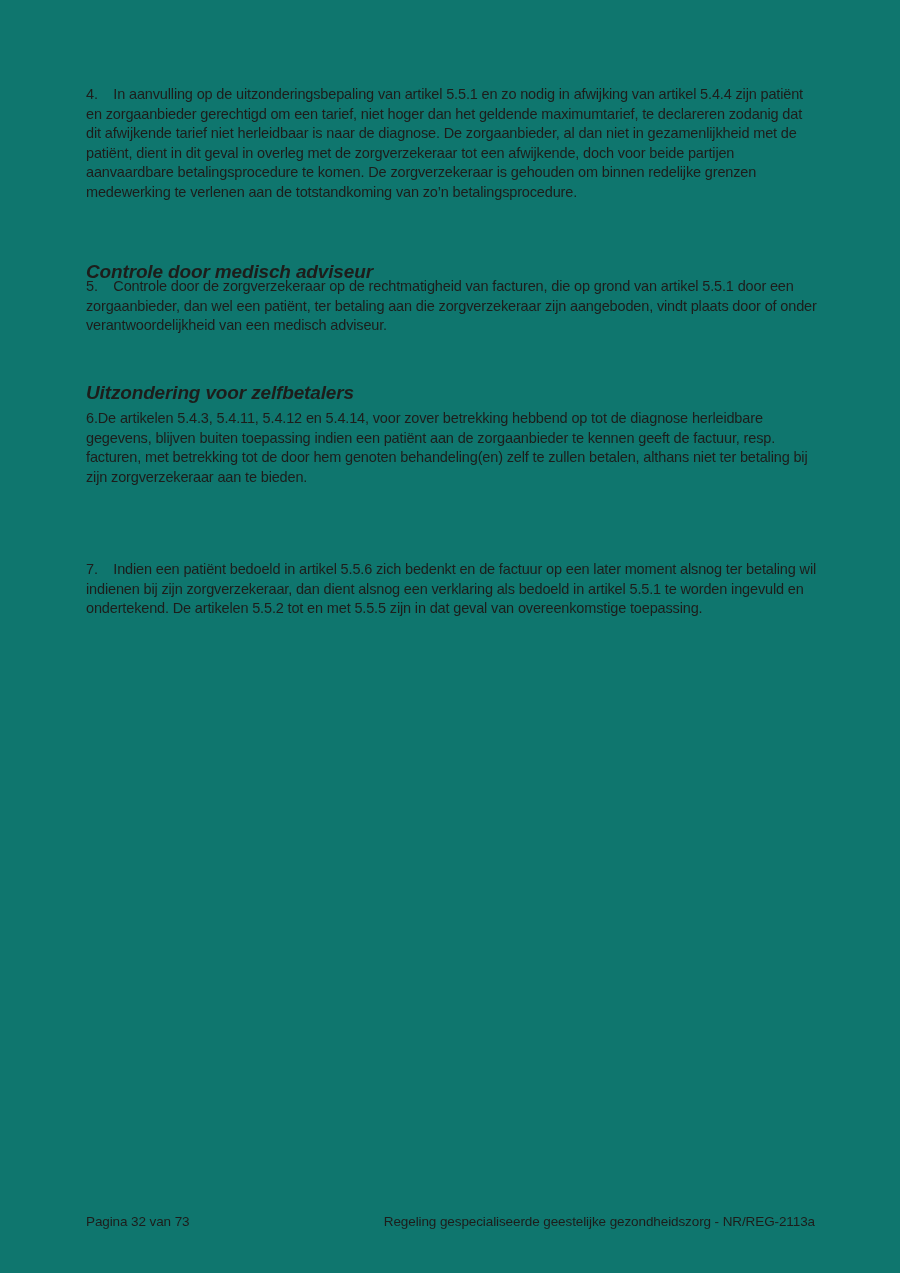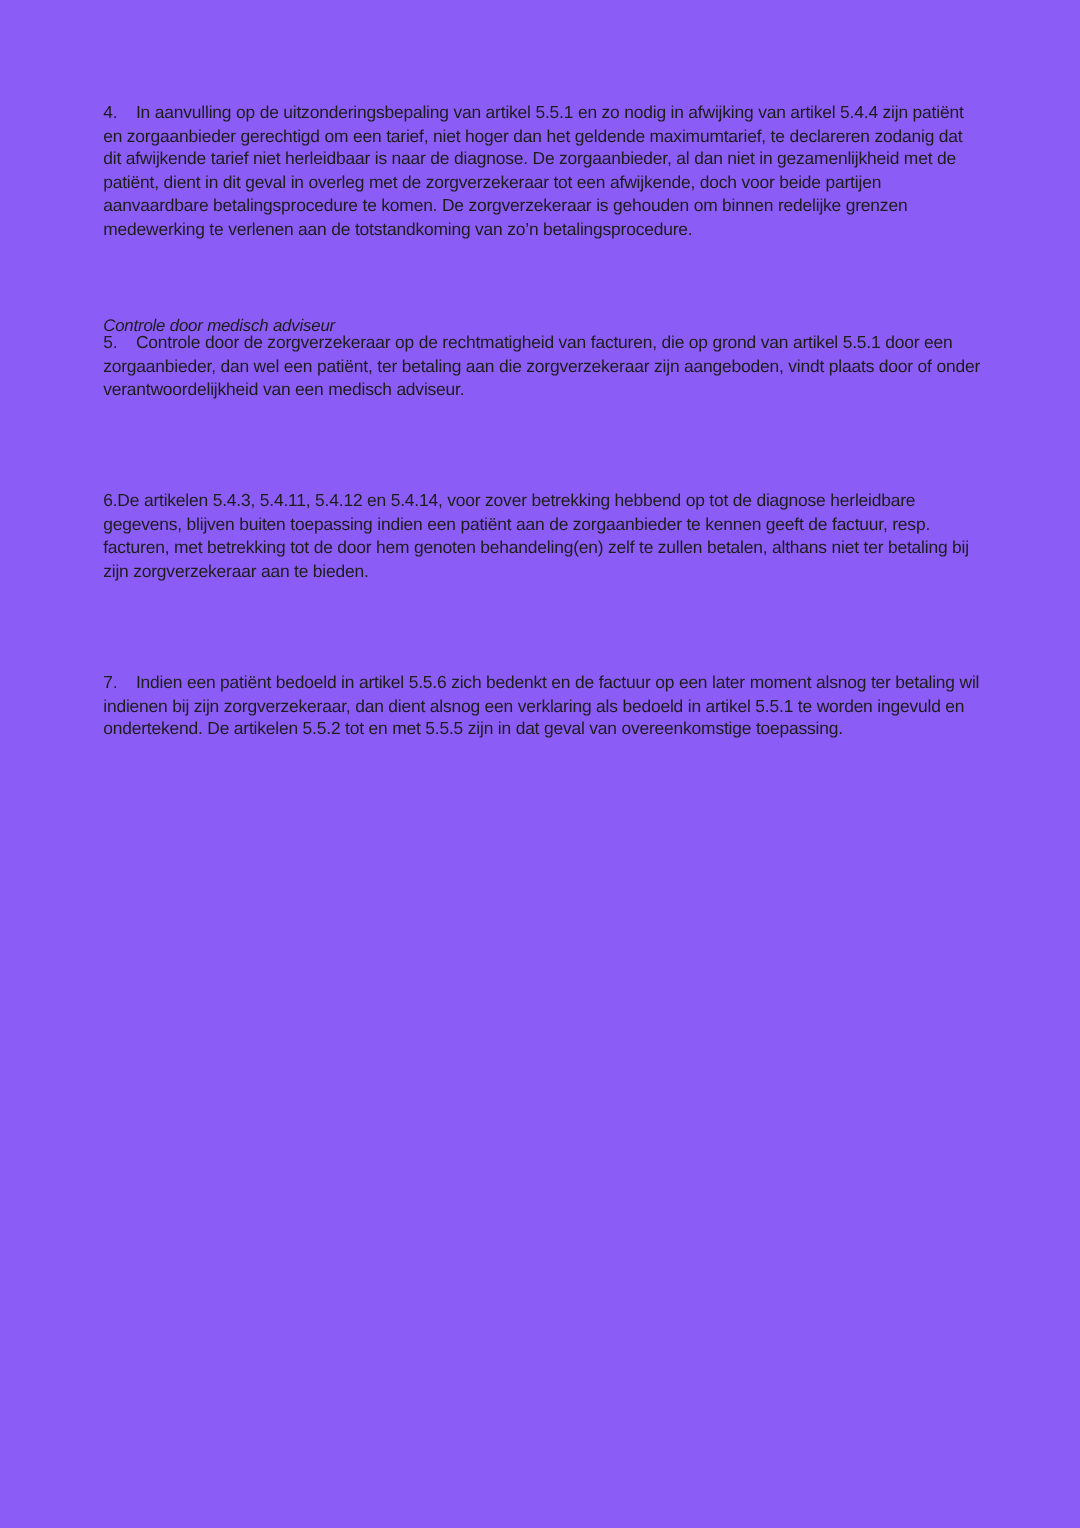--- a/index.html
+++ b/index.html
@@ -4,43 +4,43 @@
 <style>
   html, body {
     margin: 0;
     padding: 0;
     background: #ffffff;
   }
   .page {
     position: relative;
     width: 900px;
     height: 1273px;
-    background: #8b5cf6;
+    background: #0f766e;
     overflow: hidden;
     font-family: "Liberation Sans", sans-serif;
     color: #1d1d1b;
   }
   .content-block {
     position: absolute;
     left: 86px;
     width: 731px;
     margin: 0;
     font-size: 14.5px;
     line-height: 19.5px;
     letter-spacing: -0.15px;
     text-align: left;
   }
   .para {
     font-style: normal;
     font-weight: normal;
   }
   .heading {
     font-style: italic;
-    font-weight: normal;
-    font-size: 14px;
+    font-weight: bold;
+    font-size: 19px;
   }
   .footer {
     position: absolute;
     left: 86px;
     top: 1213px;
     width: 729px;
     display: flex;
     justify-content: space-between;
     font-size: 13.5px;
     line-height: 17px;
@@ -51,20 +51,25 @@
 <body>
 
 <div class="page">
 
   <p class="content-block para" style="top: 85px;">4.&nbsp;&nbsp;&nbsp; In aanvulling op de uitzonderingsbepaling van artikel 5.5.1 en zo nodig in afwijking van artikel 5.4.4 zijn patiënt en zorgaanbieder gerechtigd om een tarief, niet hoger dan het geldende maximumtarief, te declareren zodanig dat dit afwijkende tarief niet herleidbaar is naar de diagnose. De zorgaanbieder, al dan niet in gezamenlijkheid met de patiënt, dient in dit geval in overleg met de zorgverzekeraar tot een afwijkende, doch voor beide partijen aanvaardbare betalingsprocedure te komen. De zorgverzekeraar is gehouden om binnen redelijke grenzen medewerking te verlenen aan de totstandkoming van zo’n betalingsprocedure.</p>
 
   <p class="content-block heading" style="top: 262px;">Controle door medisch adviseur</p>
 
   <p class="content-block para" style="top: 277px;">5.&nbsp;&nbsp;&nbsp; Controle door de zorgverzekeraar op de rechtmatigheid van facturen, die op grond van artikel 5.5.1 door een zorgaanbieder, dan wel een patiënt, ter betaling aan die zorgverzekeraar zijn aangeboden, vindt plaats door of onder verantwoordelijkheid van een medisch adviseur.</p>
 
+  <p class="content-block heading" style="top: 383px;">Uitzondering voor zelfbetalers</p>
 
   <p class="content-block para" style="top: 409px;">6.De artikelen 5.4.3, 5.4.11, 5.4.12 en 5.4.14, voor zover betrekking hebbend op tot de diagnose herleidbare gegevens, blijven buiten toepassing indien een patiënt aan de zorgaanbieder te kennen geeft de factuur, resp. facturen, met betrekking tot de door hem genoten behandeling(en) zelf te zullen betalen, althans niet ter betaling bij zijn zorgverzekeraar aan te bieden.</p>
 
 
   <p class="content-block para" style="top: 560px;">7.&nbsp;&nbsp;&nbsp; Indien een patiënt bedoeld in artikel 5.5.6 zich bedenkt en de factuur op een later moment alsnog ter betaling wil indienen bij zijn zorgverzekeraar, dan dient alsnog een verklaring als bedoeld in artikel 5.5.1 te worden ingevuld en ondertekend. De artikelen 5.5.2 tot en met 5.5.5 zijn in dat geval van overeenkomstige toepassing.</p>
 
+  <div class="footer">
+    <span>Pagina 32 van 73</span>
+    <span>Regeling gespecialiseerde geestelijke gezondheidszorg - NR/REG-2113a</span>
+  </div>
 
 </div>
 
 </body></html>

